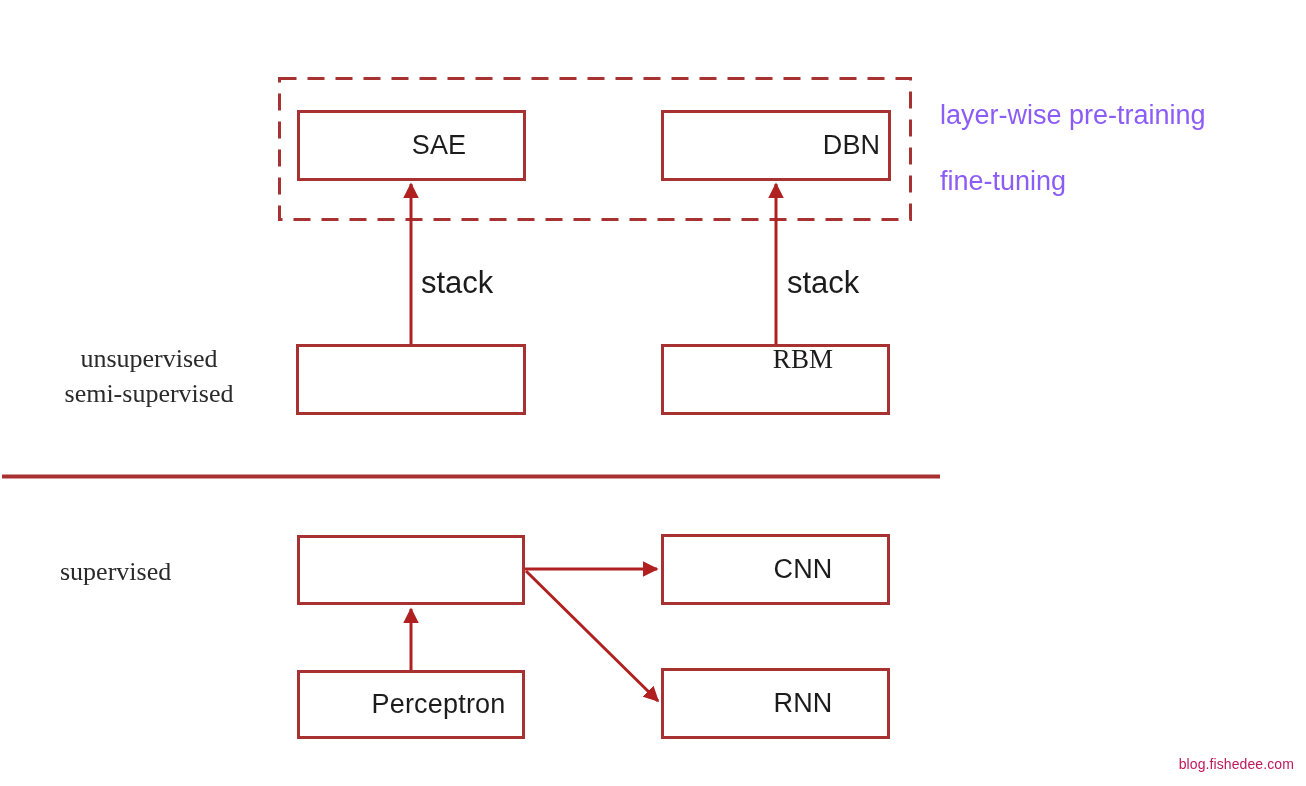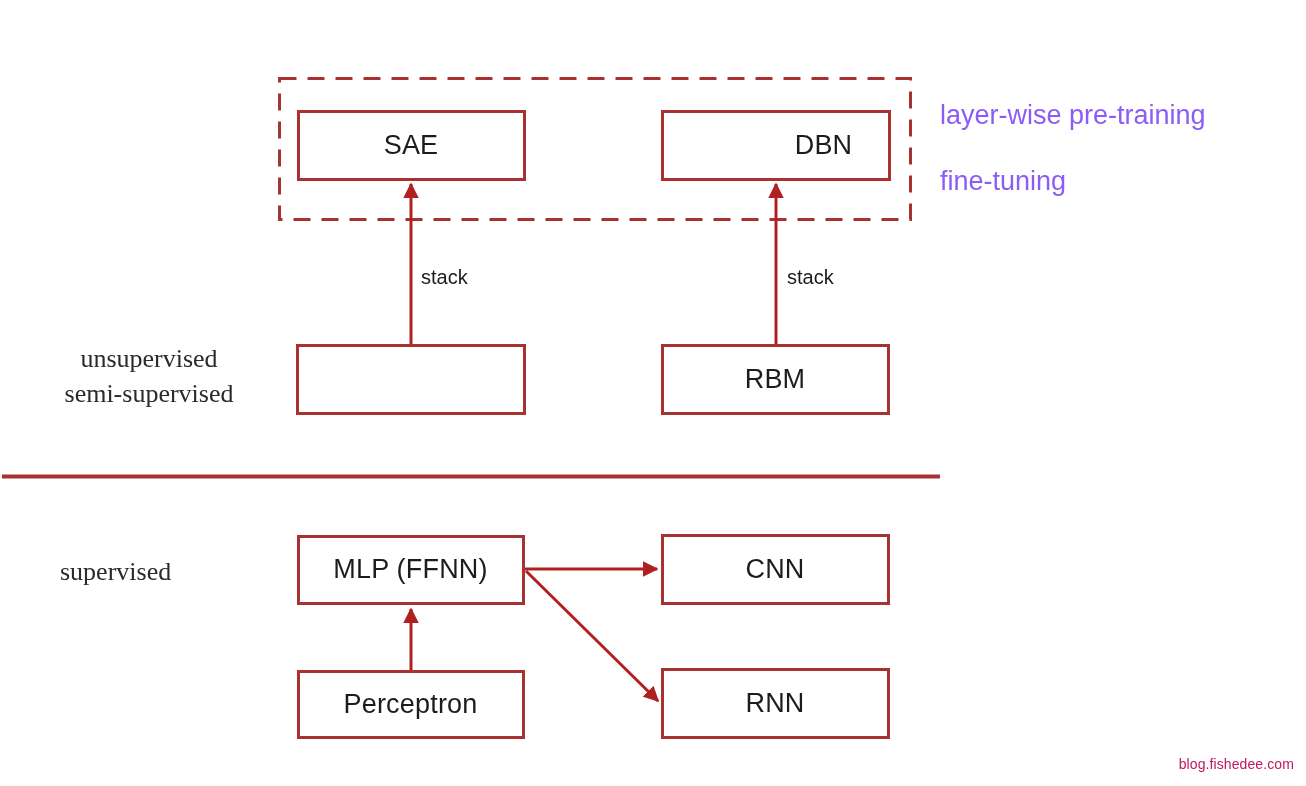--- a/index.html
+++ b/index.html
@@ -38,35 +38,36 @@
     position: absolute;
     display: flex;
     align-items: center;
     justify-content: center;
     font-size: 27px;
     font-weight: 400;
     color: #1c1c1c;
     letter-spacing: 0.2px;
     white-space: nowrap;
     line-height: 1;
+    margin-left: 28px;
   }
 
   .side-label {
     position: absolute;
     font-size: 26px;
     font-weight: 400;
     color: #2a2a2a;
     white-space: nowrap;
     line-height: 1.35;
     font-family: Liberation Serif, serif;
   }
 
   .edge-label {
     position: absolute;
-    font-size: 20px;
+    font-size: 31px;
     font-weight: 400;
     color: #1c1c1c;
     white-space: nowrap;
     line-height: 1;
   }
 
   .group-label {
     position: absolute;
     font-size: 27px;
     font-weight: 400;
@@ -124,23 +125,22 @@
     <rect x="662.5" y="535.5" width="226" height="68" fill="#ffffff" stroke="#a83232" stroke-width="3"></rect>
     <rect x="298.5" y="671.5" width="225" height="66" fill="#ffffff" stroke="#a83232" stroke-width="3"></rect>
     <rect x="662.5" y="669.5" width="226" height="68" fill="#ffffff" stroke="#a83232" stroke-width="3"></rect>
   </svg>
 
   <div class="node-label" style="left:297px; top:110px; width:228px; height:70px;">SAE</div>
 
   <div class="node-label" style="left:661px; top:110px; width:229px; height:70px;padding-left:48px;">DBN</div>
 
 
-  <div class="node-label" style="left:661px; top:344px; width:228px; height:70px;">RBM</div>
+  <div class="node-label" style="left:661px; top:324px; width:228px; height:70px;font-family:Liberation Serif, serif;">RBM</div>
 
-  <div class="node-label" style="left:297px; top:535px; width:227px; height:69px;">MLP (FFNN)</div>
 
   <div class="node-label" style="left:661px; top:534px; width:228px; height:70px;">CNN</div>
 
   <div class="node-label" style="left:297px; top:670px; width:227px; height:68px;">Perceptron</div>
 
   <div class="node-label" style="left:661px; top:668px; width:228px; height:70px;">RNN</div>
 
   <div class="edge-label" style="left:421px; top:267px;">stack</div>
 
   <div class="edge-label" style="left:787px; top:267px;">stack</div>

